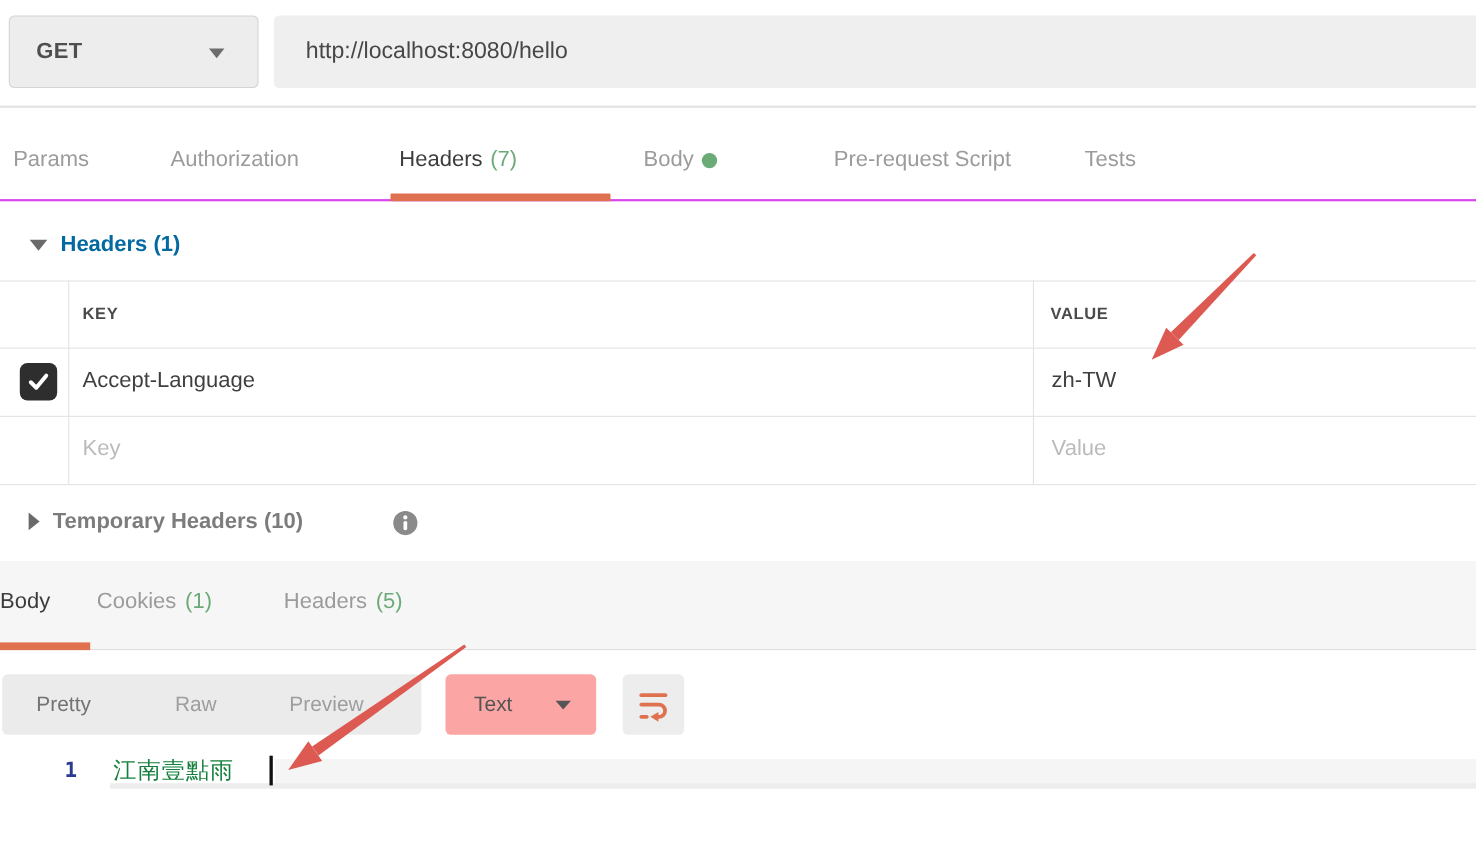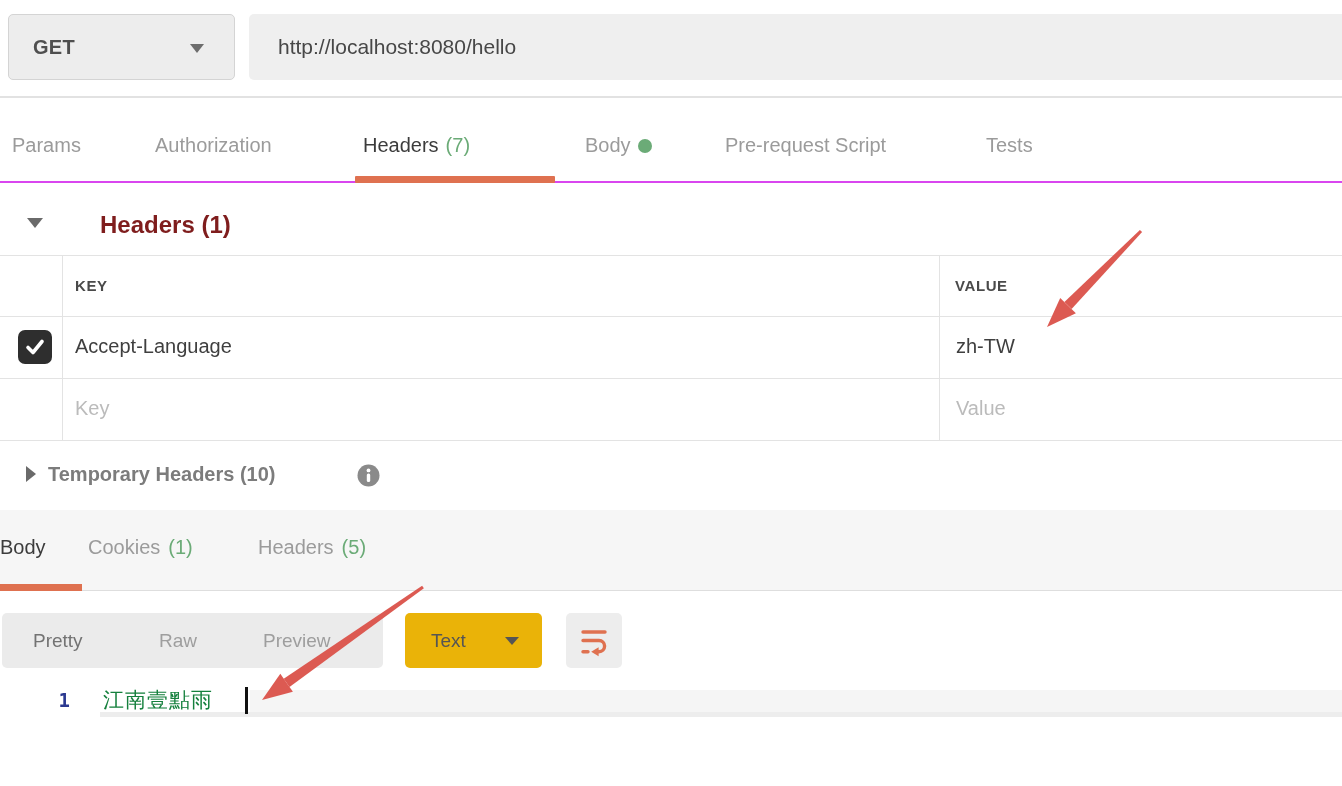--- a/index.html
+++ b/index.html
@@ -24,21 +24,21 @@
   .req-tab { position: absolute; top: 0; height: 71px; display: flex; align-items: center; gap: 7px;
     font-size: 20px; color: #9b9b9b; cursor: pointer; white-space: nowrap; }
   .req-tab.active { color: #3c3c3c; }
   .tab-count { color: #6bab77; }
   .body-dot { width: 14px; height: 14px; border-radius: 50%; background: #6bab77; display: inline-block; }
   .req-underline { left: 355px; top: 176px; width: 200px; height: 7px; background: #df7150; border-radius: 1px; }
 
   
   .section-caret-down { left: 27px; top: 218px; width: 0; height: 0;
     border-left: 8px solid transparent; border-right: 8px solid transparent; border-top: 10px solid #6a6a6a; }
-  .headers-title { left: 55px; top: 211px; font-size: 24px; font-weight: 700; color: #7f1d1d; margin-left: 45px; }
+  .headers-title { left: 55px; top: 211px; font-size: 20px; font-weight: 700; color: #0369a1; }
 
   
   .hline { position: absolute; left: 0; width: 1342px; height: 1px; background: #e3e3e3; }
   .vline { position: absolute; width: 1px; background: #e3e3e3; }
   .col-header { position: absolute; font-size: 15px; font-weight: 700; color: #4a4a4a; letter-spacing: .6px; }
   .cell-text { position: absolute; font-size: 20px; color: #3f3f3f; }
   .cell-placeholder { position: absolute; font-size: 20px; color: #bbb; }
   .checkbox { left: 18px; top: 330px; width: 34px; height: 34px; background: #2e2e2e; border-radius: 7px;
     display: flex; align-items: center; justify-content: center; cursor: pointer; }
 
@@ -52,21 +52,21 @@
   .resp-tab { position: absolute; top: 510px; height: 74px; display: flex; align-items: center; gap: 8px;
     font-size: 20px; color: #9b9b9b; cursor: pointer; white-space: nowrap; }
   .resp-tab.active { color: #3c3c3c; }
   .resp-underline { left: 0; top: 584px; width: 82px; height: 7px; background: #df7150; }
 
   
   .mode-group { left: 2px; top: 613px; width: 381px; height: 55px; background: #ebebeb; border-radius: 5px; }
   .mode-btn { position: absolute; top: 613px; height: 55px; display: flex; align-items: center;
     font-size: 19px; color: #9e9e9e; cursor: pointer; }
   .mode-btn.active { color: #737373; }
-  .format-box { left: 405px; top: 613px; width: 137px; height: 55px; background: #eab308; border-radius: 5px;
+  .format-box { left: 405px; top: 613px; width: 137px; height: 55px; background: #fca5a5; border-radius: 5px;
     display: flex; align-items: center; cursor: pointer; }
   .format-label { margin-left: 26px; font-size: 19px; color: #555; }
   .format-caret { position: absolute; left: 505px; top: 637px; width: 0; height: 0;
     border-left: 7px solid transparent; border-right: 7px solid transparent; border-top: 8px solid #555; }
   .wrap-btn { left: 566px; top: 613px; width: 56px; height: 55px; background: #ededed; border-radius: 5px;
     display: flex; align-items: center; justify-content: center; cursor: pointer; }
 
   
   .editor-stripe-right { left: 250px; top: 690px; width: 1092px; height: 22px; background: #f5f5f5; }
   .editor-stripe-under { left: 100px; top: 712px; width: 1242px; height: 5px; background: #ededed; }
@@ -102,21 +102,21 @@
       <span>Authorization</span>
     </div>
     <div class="req-tab active" style="left:363px">
       <span>Headers</span>
       <span class="tab-count">(7)</span>
     </div>
     <div class="req-tab" style="left:585px">
       <span>Body</span>
       <span class="body-dot"></span>
     </div>
-    <div class="req-tab" style="left:725px">
+    <div class="req-tab" style="left:758px">
       <span>Pre-request Script</span>
     </div>
     <div class="req-tab" style="left:986px">
       <span>Tests</span>
     </div>
   </div>
   <div class="abs req-underline"></div>
 
   <div class="abs section-caret-down"></div>
   <div class="abs headers-title">Headers (1)</div>

